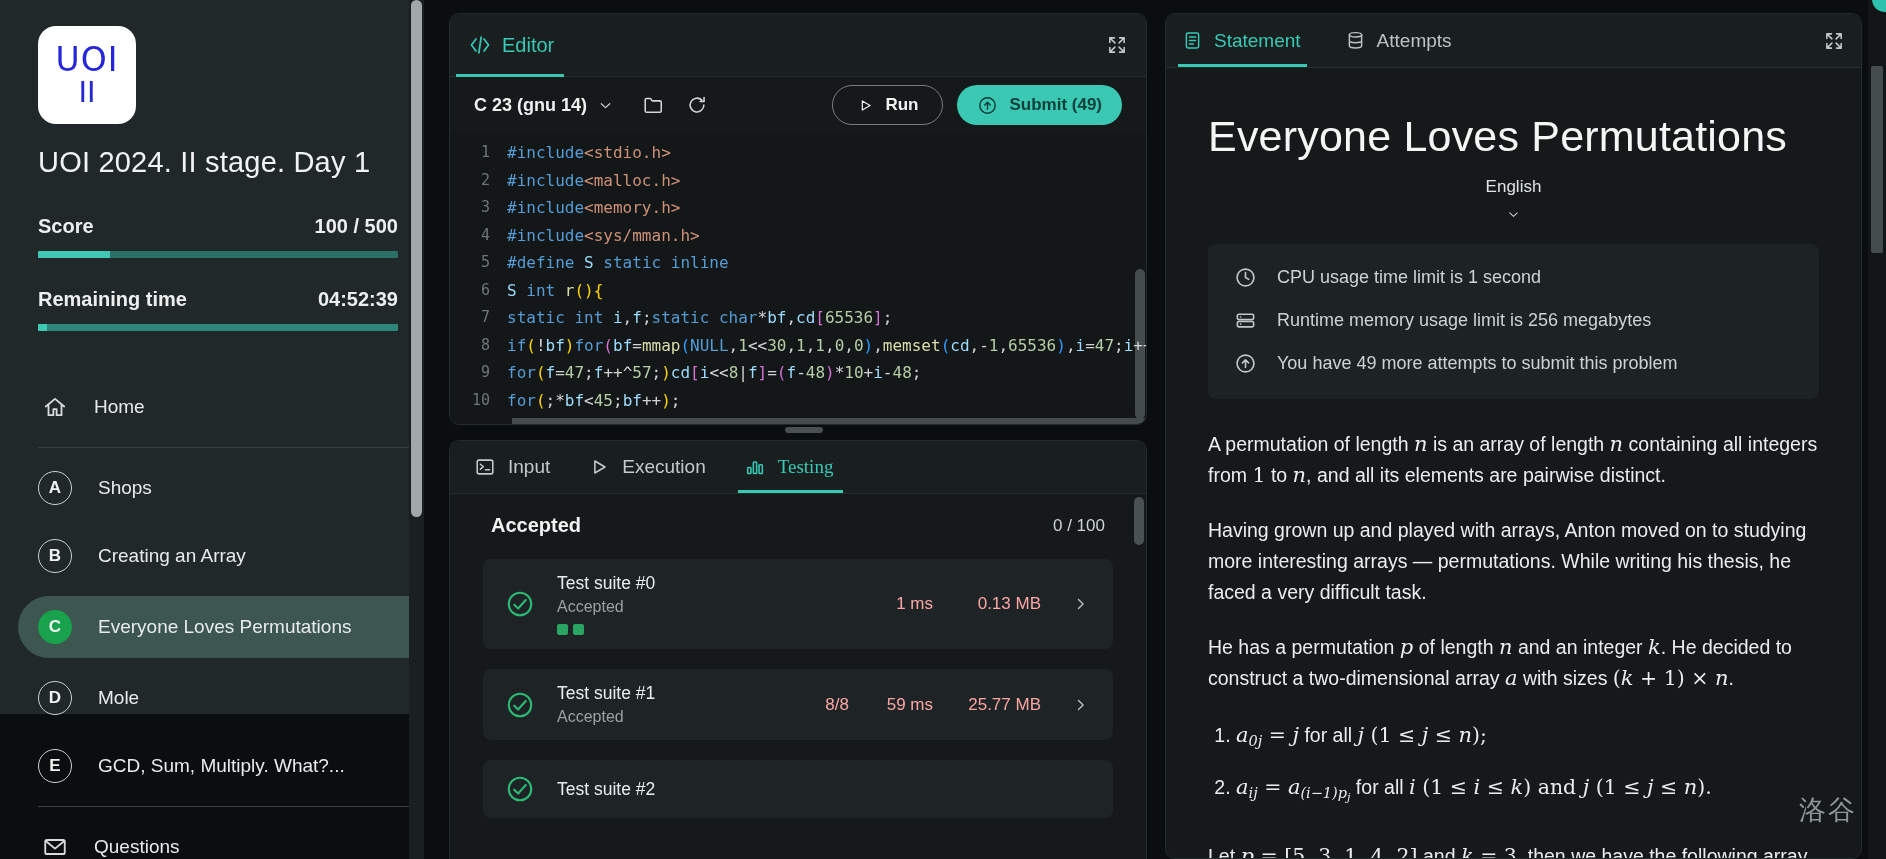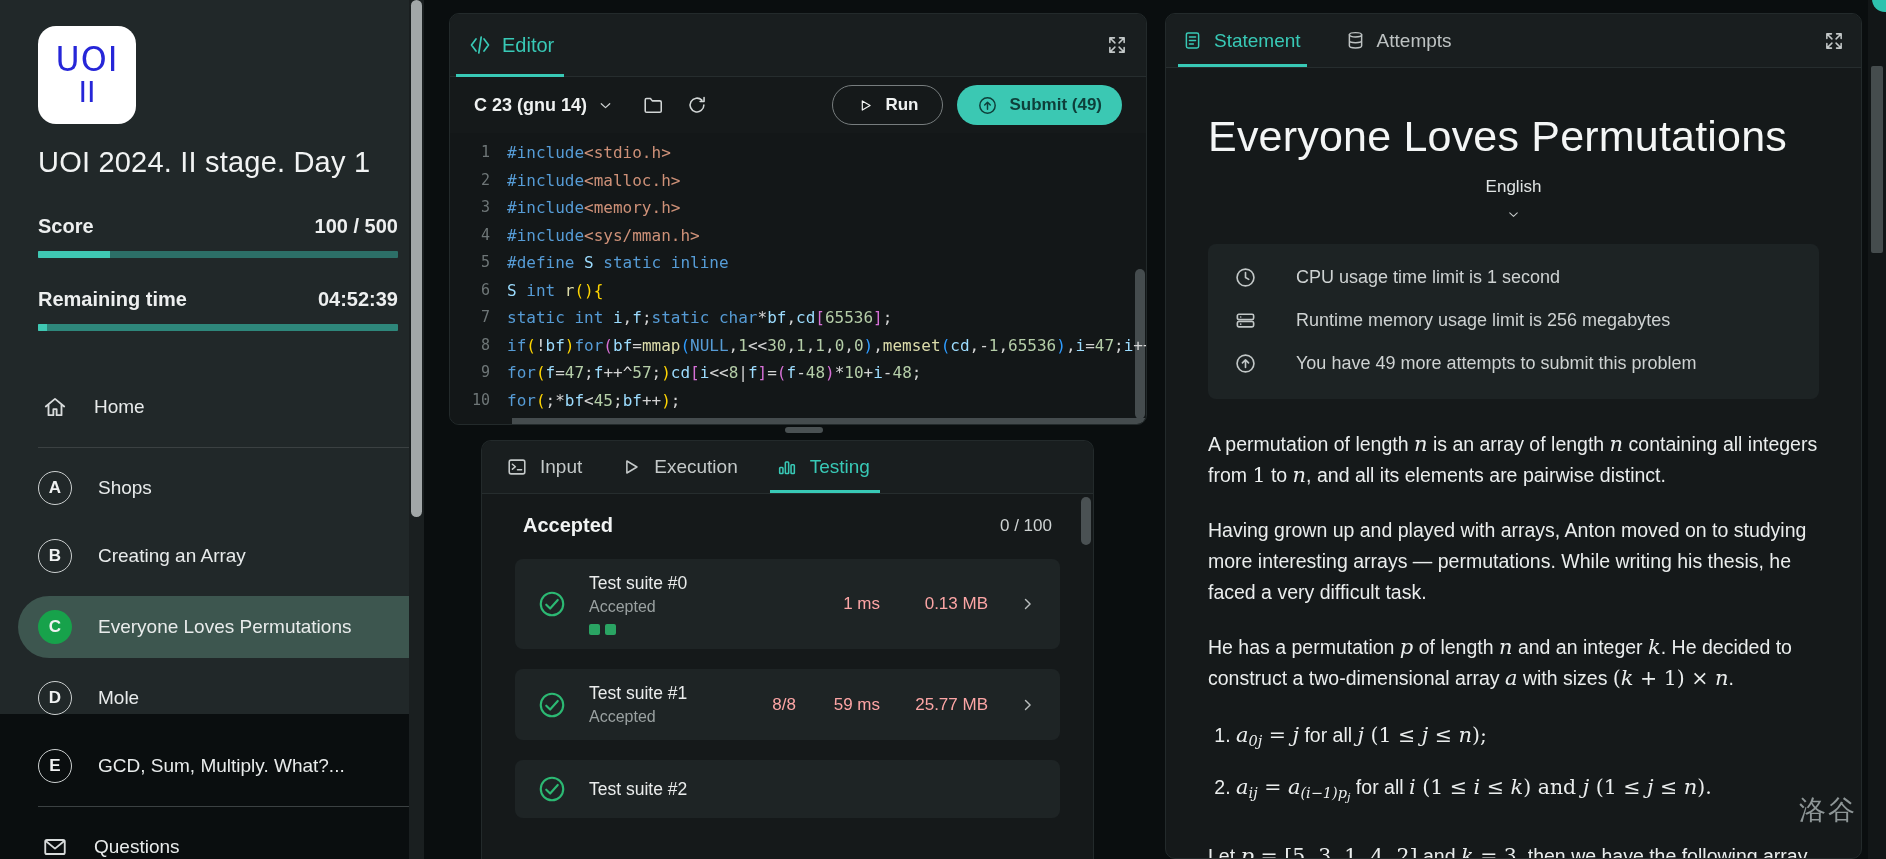--- a/index.html
+++ b/index.html
@@ -59,27 +59,27 @@
   .code{position:relative;background:#131718;height:294px;padding-top:6px;font-family:"DejaVu Sans Mono",monospace;}
   .crow{display:flex;height:27.5px;line-height:27.5px;font-size:16px;position:relative;z-index:1;}
   .lnum{width:40px;text-align:right;color:#6e7677;font-size:15px;flex:none;}
   .ctext{margin-left:17px;white-space:pre;overflow:hidden;}
   .tk-k{color:#569cd6}.tk-s{color:#ce9178}.tk-v{color:#9cdcfe}.tk-n{color:#b5cea8}
   .tk-f{color:#dcdcaa}.tk-p{color:#d4d4d4}.tk-b1{color:#ffd602}.tk-b2{color:#d670d6}.tk-b3{color:#2e9cff}
   .hscroll{position:absolute;left:62px;right:0;bottom:2px;height:13px;background:#454c4e;z-index:0;}
   .ed-vscroll{position:absolute;right:1px;top:255px;width:10px;height:150px;background:#454c4e;border-radius:5px;}
   .drag-handle{position:absolute;left:785px;top:427px;width:38px;height:6px;background:#4a5153;border-radius:3px;cursor:row-resize;}
 
-  .testing-panel{left:449px;top:440px;width:613px;height:419px;border-radius:10px 10px 0 0;border-bottom:none;margin-left:32px;}
+  .testing-panel{left:449px;top:440px;width:698px;height:419px;border-radius:10px 10px 0 0;border-bottom:none;}
   .t-tabs{height:52px;display:flex;align-items:center;gap:38px;padding:0 24px;background:#191e1f;
           border-bottom:1px solid #262d2e;}
   .ttab{display:flex;align-items:center;gap:12px;font-size:19px;font-weight:500;color:#c4c9c9;
         cursor:pointer;position:relative;height:100%;}
   .ttab .icon{width:22px;height:22px;}
-  .ttab.active{color:var(--accent);}
+  .ttab.active{color:var(--accent);font-family:Liberation Serif, serif;}
   .ttab.active::after{content:"";position:absolute;left:-6px;right:-10px;bottom:0;height:3px;background:var(--accent);}
   .t-body{padding:20px 33px 0 33px;background:#15191a;}
   .t-headrow{display:flex;justify-content:space-between;align-items:center;padding:0 8px;}
   .verdict{font-size:20px;font-weight:700;color:#f1f3f3;}
   .t-score{font-size:17px;color:#ced3d3;}
   .suite{background:#1e2425;border-radius:8px;display:flex;align-items:center;
          padding:14px 22px;margin-top:20px;cursor:pointer;box-sizing:border-box;}
   .suite:first-of-type{margin-top:22px;}
   .s-check{width:30px;height:30px;color:#2cb973;}
   .s-info{margin-left:22px;}
@@ -100,21 +100,21 @@
         cursor:pointer;position:relative;height:100%;}
   .stab .icon{width:21px;height:21px;}
   .stab.active{color:var(--accent);}
   .stab.active::after{content:"";position:absolute;left:-4px;right:-6px;bottom:0;height:3px;background:var(--accent);}
   .s-body{padding:0 42px;}
   .s-title{margin-top:44px;font-size:43px;font-weight:500;color:#f4f6f6;letter-spacing:.2px;}
   .lang-row{margin-top:16px;display:flex;justify-content:flex-end;align-items:center;gap:10px;
             font-size:17px;color:#e0e4e4;cursor:pointer;flex-direction:column;}
   .lang-row .icon{width:15px;height:15px;color:#c9cdcd;}
   .limits{margin-top:22px;background:#1d2324;border-radius:8px;padding:22px 26px;}
-  .limit-row{display:flex;align-items:center;gap:39px;margin-bottom:20px;}
+  .limit-row{display:flex;align-items:center;gap:20px;margin-bottom:20px;}
   .limit-row:last-child{margin-bottom:2px;}
   .limit-row .icon{width:23px;height:23px;color:#c2c7c7;}
   .limit-text{font-size:18px;color:#ced2d2;}
   .stmt-p{margin:24px 0 0 0;font-size:19.5px;line-height:31px;color:#eaeded;}
   .stmt-p:first-of-type{margin-top:30px;}
   .stmt-ol{margin:22px 0 0 0;padding-left:28px;font-size:19.5px;color:#eaeded;}
   .stmt-ol li{line-height:38px;margin-bottom:8px;}
   .mth{font-family:"DejaVu Serif",serif;font-style:italic;font-size:21px;}
   .rom{font-family:"DejaVu Serif",serif;font-size:20.5px;}
   .msub{font-family:"DejaVu Serif",serif;font-style:italic;font-size:14.5px;vertical-align:-4px;}

